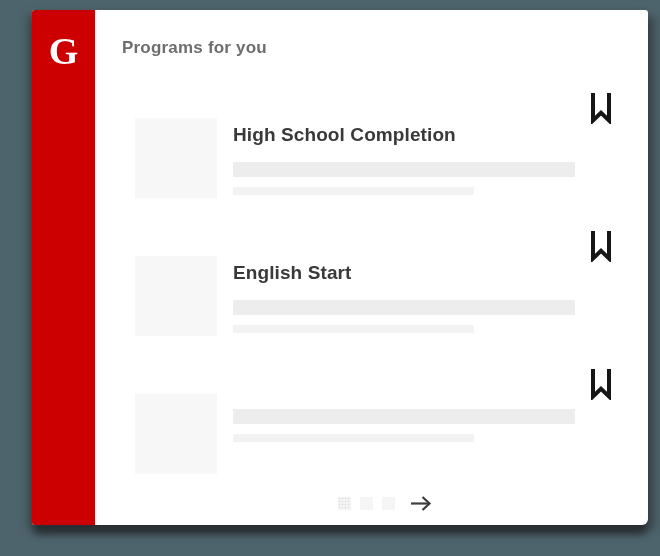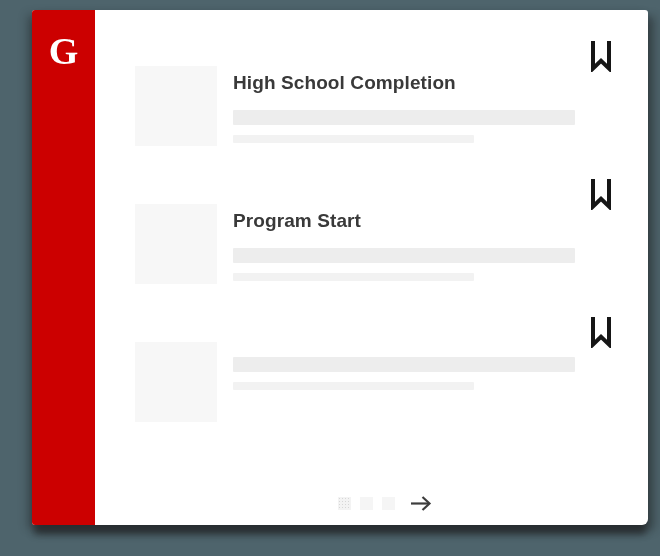--- a/index.html
+++ b/index.html
@@ -51,21 +51,21 @@
     padding: 28px 0 0 27px;
   }
   .page-title {
     font-size: 17px;
     font-weight: 700;
     color: #6e6e6e;
     letter-spacing: 0.2px;
     line-height: 20px;
   }
 
-  .list { margin: 28px 0 0 13px; }
+  .list { margin: 60px 0 0 13px; }
   .item {
     position: relative;
     display: flex;
     height: 80px;
     margin-bottom: 58px;
     cursor: pointer;
   }
   .thumb {
     flex: 0 0 82px;
     width: 82px; height: 80px;
@@ -123,20 +123,21 @@
 <body>
 
 <div class="stage">
   <div class="card">
 
     <div class="rail">
       <div class="logo">G</div>
     </div>
 
     <div class="content">
+      <h2 class="page-title">Programs for you</h2>
 
       <div class="list">
 
         <div class="item">
           <button class="bookmark">
             <svg width="26" height="32" viewBox="0 0 26 32">
               <path d="M5 1 V28.5 L13 20.8 21 28.5 V1" fill="none" stroke="#161616" stroke-width="4" stroke-linejoin="miter"></path>
             </svg>
           </button>
           <div class="thumb"></div>
@@ -148,21 +149,21 @@
         </div>
 
         <div class="item">
           <button class="bookmark">
             <svg width="26" height="32" viewBox="0 0 26 32">
               <path d="M5 1 V28.5 L13 20.8 21 28.5 V1" fill="none" stroke="#161616" stroke-width="4" stroke-linejoin="miter"></path>
             </svg>
           </button>
           <div class="thumb"></div>
           <div class="itext">
-            <div class="ititle">Program Start</div>
+            <div class="ititle">English Start</div>
             <div class="skel skel1"></div>
             <div class="skel skel2"></div>
           </div>
         </div>
 
         <div class="item">
           <button class="bookmark">
             <svg width="26" height="32" viewBox="0 0 26 32">
               <path d="M5 1 V28.5 L13 20.8 21 28.5 V1" fill="none" stroke="#161616" stroke-width="4" stroke-linejoin="miter"></path>
             </svg>

